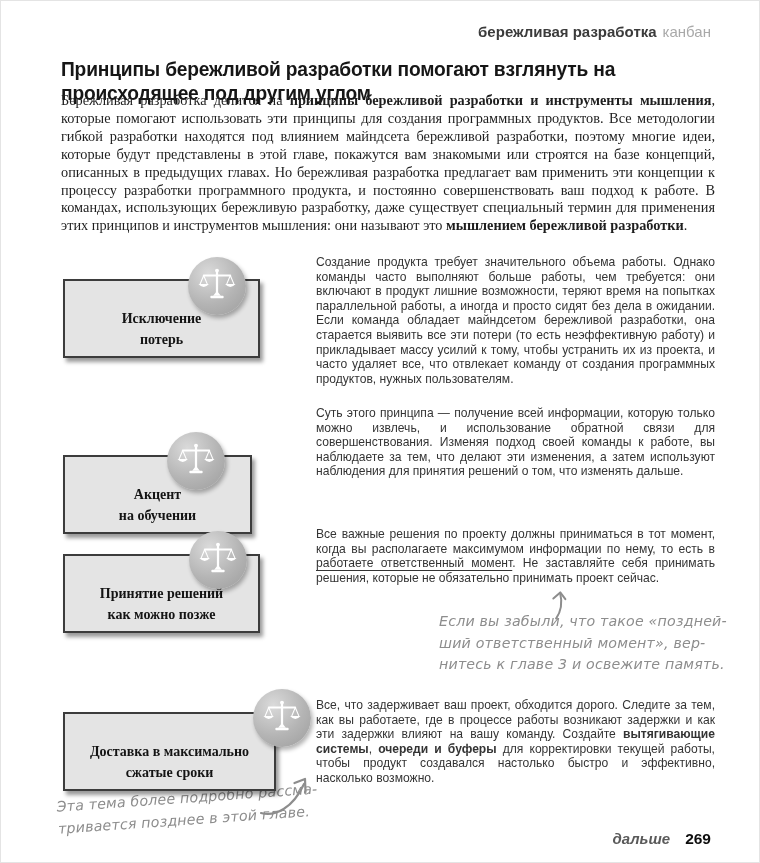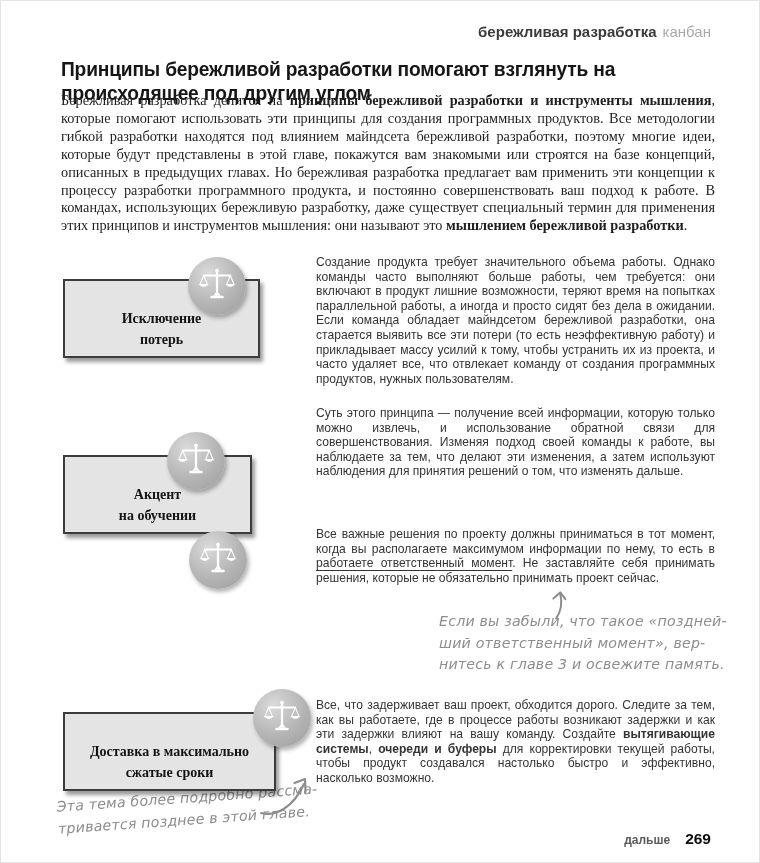--- a/index.html
+++ b/index.html
@@ -65,21 +65,21 @@
   .an1 { left:438px; top:610px; width:320px; }
   .an2 { left:56px; top:786px; width:280px; transform:rotate(-4deg); }
   .arrow { position:absolute; z-index:4; }
   .arrow svg { display:block; }
   .ar1 { left:548px; top:589px; transform:rotate(8deg); }
   .ar2 { left:258px; top:772px; }
   .footer {
     position:absolute; top:829px; right:48px;
     display:flex; align-items:baseline; gap:15px;
   }
-  .footer .next-label { font-weight:bold; font-size:12px; color:#5a5a5a; }
+  .footer .next-label { font-style:italic; font-weight:bold; font-size:15px; color:#5a5a5a; }
   .footer .page-num { font-weight:bold; font-size:15.5px; color:#0e0e0e; }
   .defs-hidden { position:absolute; width:0; height:0; overflow:hidden; }
 </style>
 </head>
 <body>
 
 <svg class="defs-hidden" xmlns="http://www.w3.org/2000/svg">
   <symbol id="sym-scales" viewBox="0 0 60 60">
     <g stroke="#ffffff" fill="none" stroke-linecap="round">
       <circle cx="30" cy="8" r="2.8" fill="#ffffff" stroke="none"></circle>
@@ -120,20 +120,24 @@
     <span>Акцент
 на обучении</span>
   </div>
   <div class="badge bd2">
     <svg>
         <use href="#sym-scales"></use>
       </svg>
   </div>
   <p class="sec-text t2"><span>Суть этого принципа — получение всей информации, которую только можно извлечь, и использование обратной связи для совершенствования. Изменяя подход своей команды к работе, вы наблюдаете за тем, что делают эти изменения, а затем используют наблюдения для принятия решений о том, что изменять дальше.</span></p>
 
+  <div class="principle-box pb3">
+    <span>Принятие решений
+как можно позже</span>
+  </div>
   <div class="badge bd3">
     <svg>
         <use href="#sym-scales"></use>
       </svg>
   </div>
   <p class="sec-text t3"><span>Все важные решения по проекту должны приниматься в тот момент, когда вы располагаете максимумом информации по нему, то есть в </span><span class="u">работаете ответственный момент</span><span>. Не заставляйте себя принимать решения, которые не обязательно принимать проект сейчас.</span></p>
 
   <div class="arrow ar1">
     <svg width="22" height="30" viewBox="0 0 22 30" fill="none" stroke="#8d8d8d" stroke-width="2" stroke-linecap="round" stroke-linejoin="round">
       <path d="M9 29 C13 21 13 12 9.5 3"></path>

